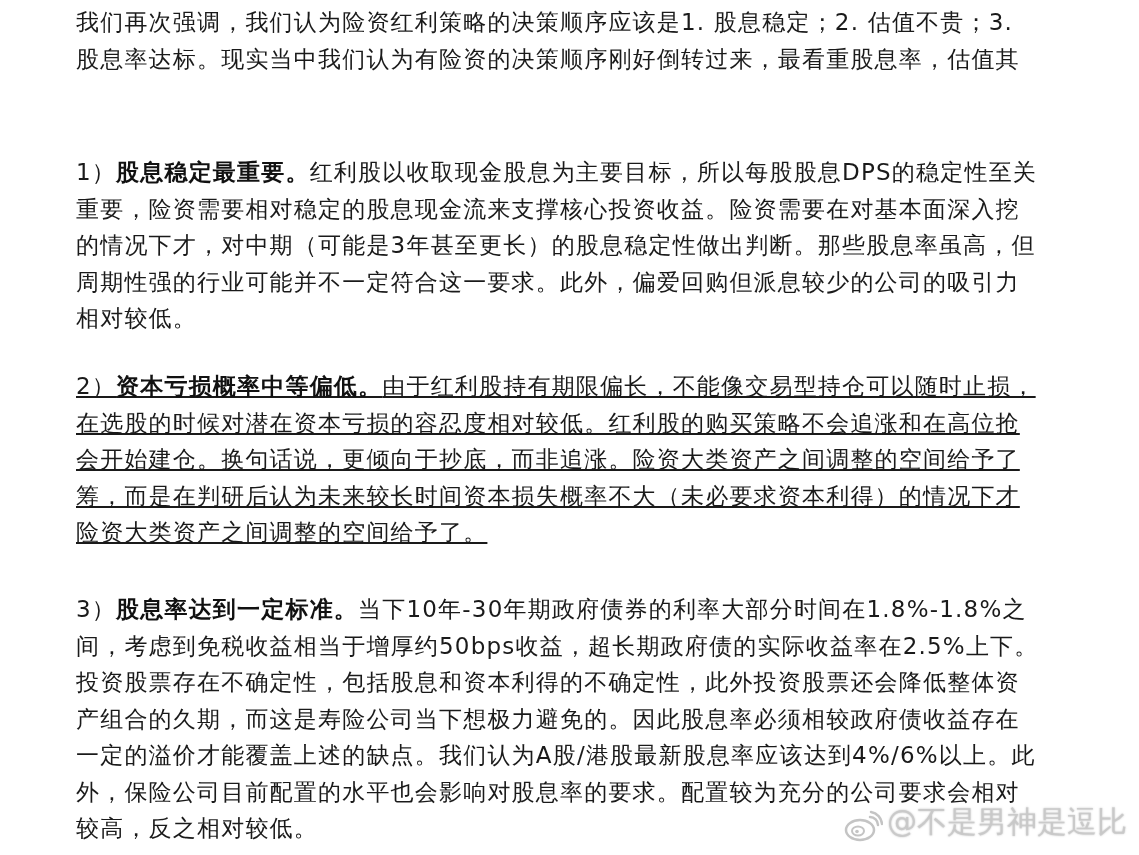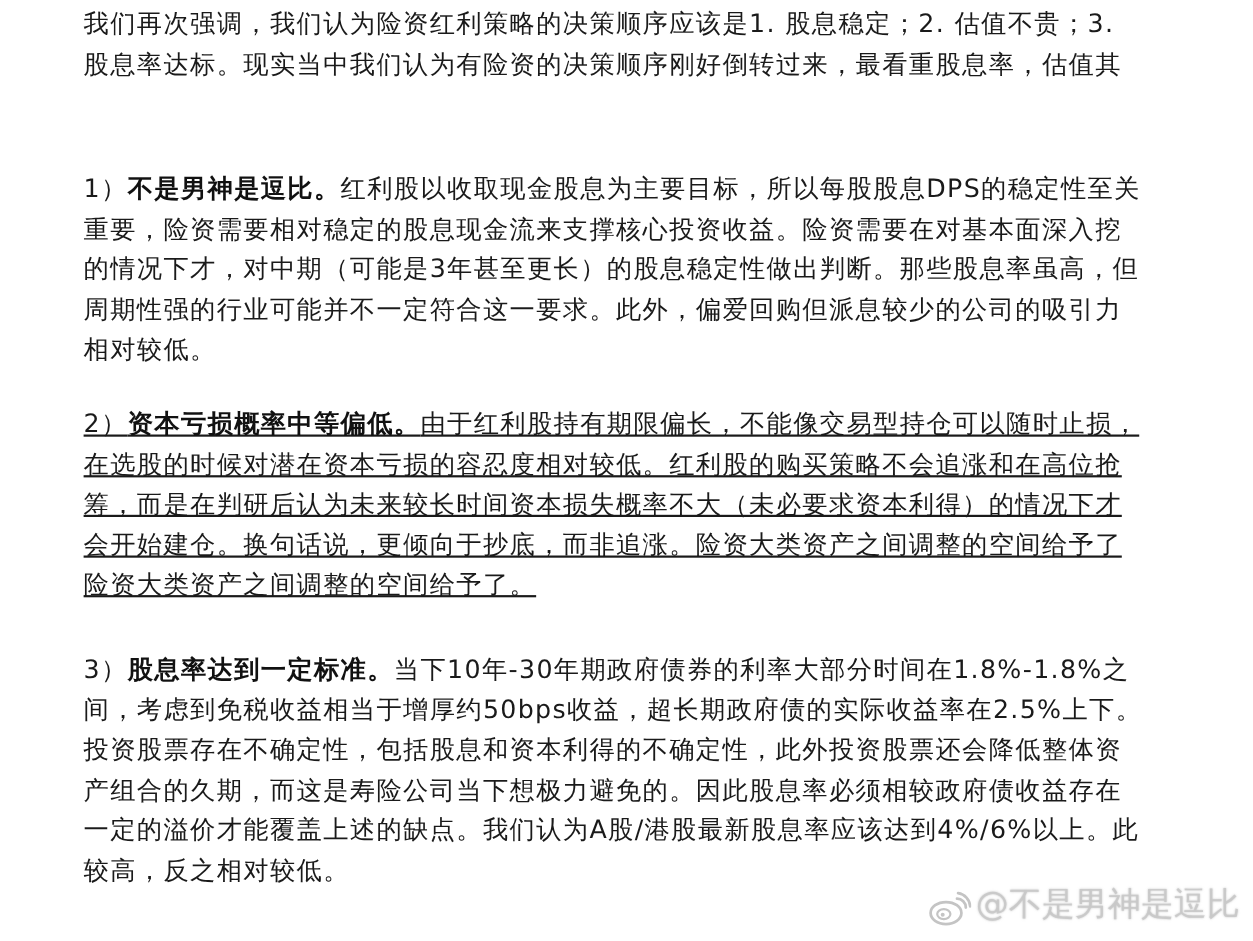--- a/index.html
+++ b/index.html
@@ -63,41 +63,42 @@
 <body>
 
 <div class="doc">
 
   <p class="para p0">
     <span class="line"><span>我们再次强调，我们认为险资红利策略的决策顺序应该是1. 股息稳定；2. 估值不贵；3.</span></span>
     <span class="line"><span>股息率达标。现实当中我们认为有险资的决策顺序刚好倒转过来，最看重股息率，估值其</span></span>
   </p>
 
   <p class="para p1">
-    <span class="line"><span>1）</span><span class="bold">不是男神是逗比。</span><span>红利股以收取现金股息为主要目标，所以每股股息DPS的稳定性至关</span></span>
+    <span class="line"><span>1）</span><span class="bold">股息稳定最重要。</span><span>红利股以收取现金股息为主要目标，所以每股股息DPS的稳定性至关</span></span>
     <span class="line"><span>重要，险资需要相对稳定的股息现金流来支撑核心投资收益。险资需要在对基本面深入挖</span></span>
     <span class="line"><span>的情况下才，对中期（可能是3年甚至更长）的股息稳定性做出判断。那些股息率虽高，但</span></span>
     <span class="line"><span>周期性强的行业可能并不一定符合这一要求。此外，偏爱回购但派息较少的公司的吸引力</span></span>
     <span class="line"><span>相对较低。</span></span>
   </p>
 
   <p class="para p2">
     <span class="line"><span>2）</span><span class="bold">资本亏损概率中等偏低。</span><span>由于红利股持有期限偏长，不能像交易型持仓可以随时止损，</span></span>
     <span class="line"><span>在选股的时候对潜在资本亏损的容忍度相对较低。红利股的购买策略不会追涨和在高位抢</span></span>
+    <span class="line"><span>会开始建仓。换句话说，更倾向于抄底，而非追涨。险资大类资产之间调整的空间给予了</span></span>
     <span class="line"><span>筹，而是在判研后认为未来较长时间资本损失概率不大（未必要求资本利得）的情况下才</span></span>
-    <span class="line"><span>会开始建仓。换句话说，更倾向于抄底，而非追涨。险资大类资产之间调整的空间给予了</span></span>
     <span class="line"><span>险资大类资产之间调整的空间给予了。</span></span>
   </p>
 
   <p class="para p3">
     <span class="line"><span>3）</span><span class="bold">股息率达到一定标准。</span><span>当下10年-30年期政府债券的利率大部分时间在1.8%-1.8%之</span></span>
     <span class="line"><span>间，考虑到免税收益相当于增厚约50bps收益，超长期政府债的实际收益率在2.5%上下。</span></span>
     <span class="line"><span>投资股票存在不确定性，包括股息和资本利得的不确定性，此外投资股票还会降低整体资</span></span>
     <span class="line"><span>产组合的久期，而这是寿险公司当下想极力避免的。因此股息率必须相较政府债收益存在</span></span>
     <span class="line"><span>一定的溢价才能覆盖上述的缺点。我们认为A股/港股最新股息率应该达到4%/6%以上。此</span></span>
+    <span class="line"><span>外，保险公司目前配置的水平也会影响对股息率的要求。配置较为充分的公司要求会相对</span></span>
     <span class="line"><span>较高，反之相对较低。</span></span>
   </p>
 </div>
 
 <div class="watermark">
   <svg class="weibo-icon" viewBox="0 0 40 34">
     <ellipse cx="17" cy="21" rx="14" ry="10" fill="none" stroke="rgba(190,190,190,0.9)" stroke-width="2.5"></ellipse>
     <ellipse cx="15" cy="22" rx="6" ry="4.5" fill="none" stroke="rgba(190,190,190,0.9)" stroke-width="2"></ellipse>
     <circle cx="14" cy="22.5" r="1.8" fill="rgba(190,190,190,0.9)"></circle>
     <path d="M27 8 A8 8 0 0 1 35 16" fill="none" stroke="rgba(190,190,190,0.9)" stroke-width="2.5" stroke-linecap="round"></path>

